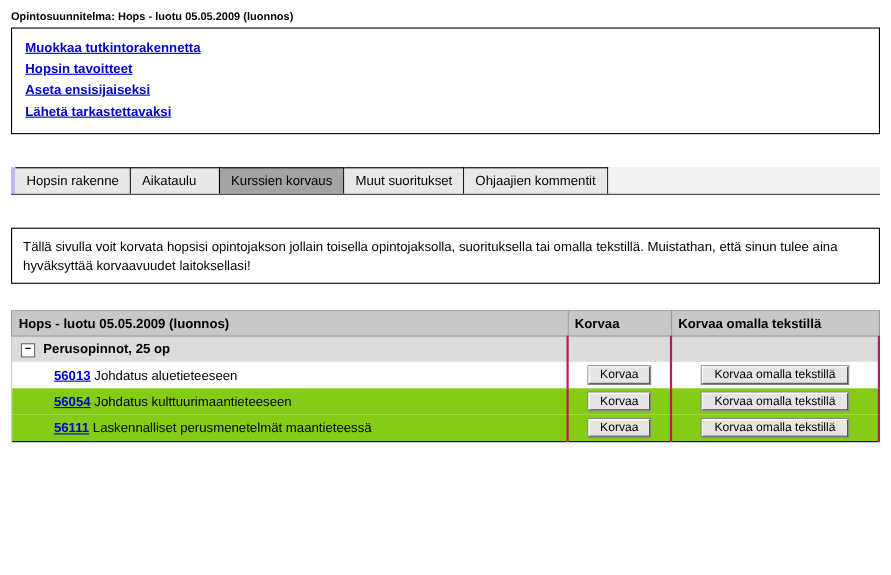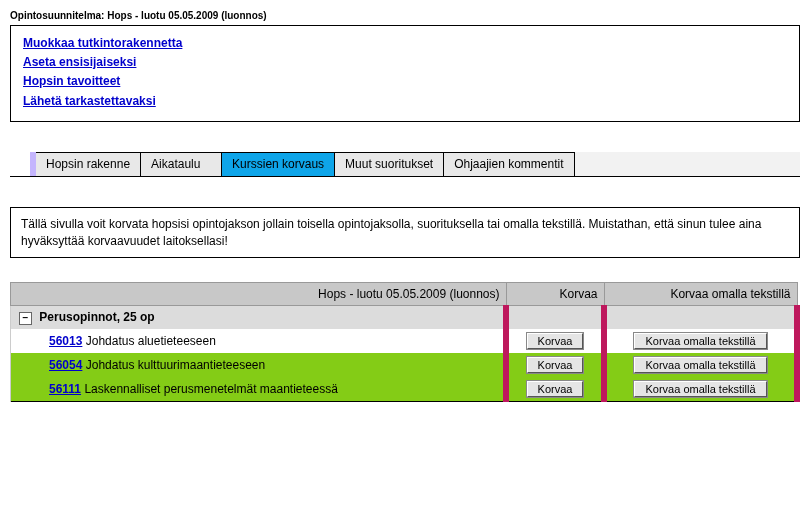--- a/index.html
+++ b/index.html
@@ -27,64 +27,63 @@
       display: block;
       line-height: 1.6;
     }
     .tabs-row {
       border-bottom: 1px solid #000;
       display: flex;
       margin-bottom: 30px;
     }
     .tabs-inner {
       display: flex;
-      border-left: 6px solid #c4b5fd;
-      margin-left: 20px;
+      border-left: 4px solid #c4b5fd;
     }
     .tab {
       border-top: 1px solid #000;
       border-right: 1px solid #000;
       padding: 4px 10px;
       min-width: 60px;
       font-size: 12px;
       cursor: pointer;
       line-height: 1.25;
       background: #e8e8e8;
       display: flex;
       align-items: center;
     }
     .tab.active {
-      background: #0ea5e9;
+      background: #a3a3a3;
     }
     .tabs-rest {
       flex: 1;
       background: #f2f2f2;
     }
     .info-box {
       border: 1px solid #000;
       padding: 8px 10px;
       margin-bottom: 24px;
       line-height: 1.4;
     }
     table.courses {
       width: 100%;
       border-collapse: collapse;
       border: 1px solid #000;
     }
     table.courses th {
       background: #c8c8c8;
       border: 1px solid #999;
-      text-align: right;
-      font-weight: normal;
+      text-align: left;
+      font-weight: bold;
       padding: 4px 6px;
       font-size: 12px;
     }
     table.courses td {
       border-left: 1px solid #ccc;
-      border-right: 6px solid #be185d;
+      border-right: 2px solid #be185d;
       padding: 4px 6px;
       vertical-align: middle;
       font-size: 12px;
     }
     tr.alt td {
       background: #84cc16;
     }
     tr.plain td {
       background: #fff;
     }
@@ -135,22 +134,22 @@
       width: 175px;
     }
   </style>
 </head>
 <body>
 
 <div class="page-title">Opintosuunnitelma: Hops - luotu 05.05.2009 (luonnos)</div>
 
 <div class="links-box">
   <a href="#">Muokkaa tutkintorakennetta</a>
+  <a href="#">Hopsin tavoitteet</a>
   <a href="#">Aseta ensisijaiseksi</a>
-  <a href="#">Hopsin tavoitteet</a>
   <a href="#">Lähetä tarkastettavaksi</a>
 </div>
 
 <div class="tabs-row">
   <div class="tabs-inner">
     <div class="tab">Hopsin rakenne</div>
     <div class="tab">Aikataulu</div>
     <div class="tab active">Kurssien korvaus</div>
     <div class="tab">Muut suoritukset</div>
     <div class="tab">Ohjaajien kommentit</div>

